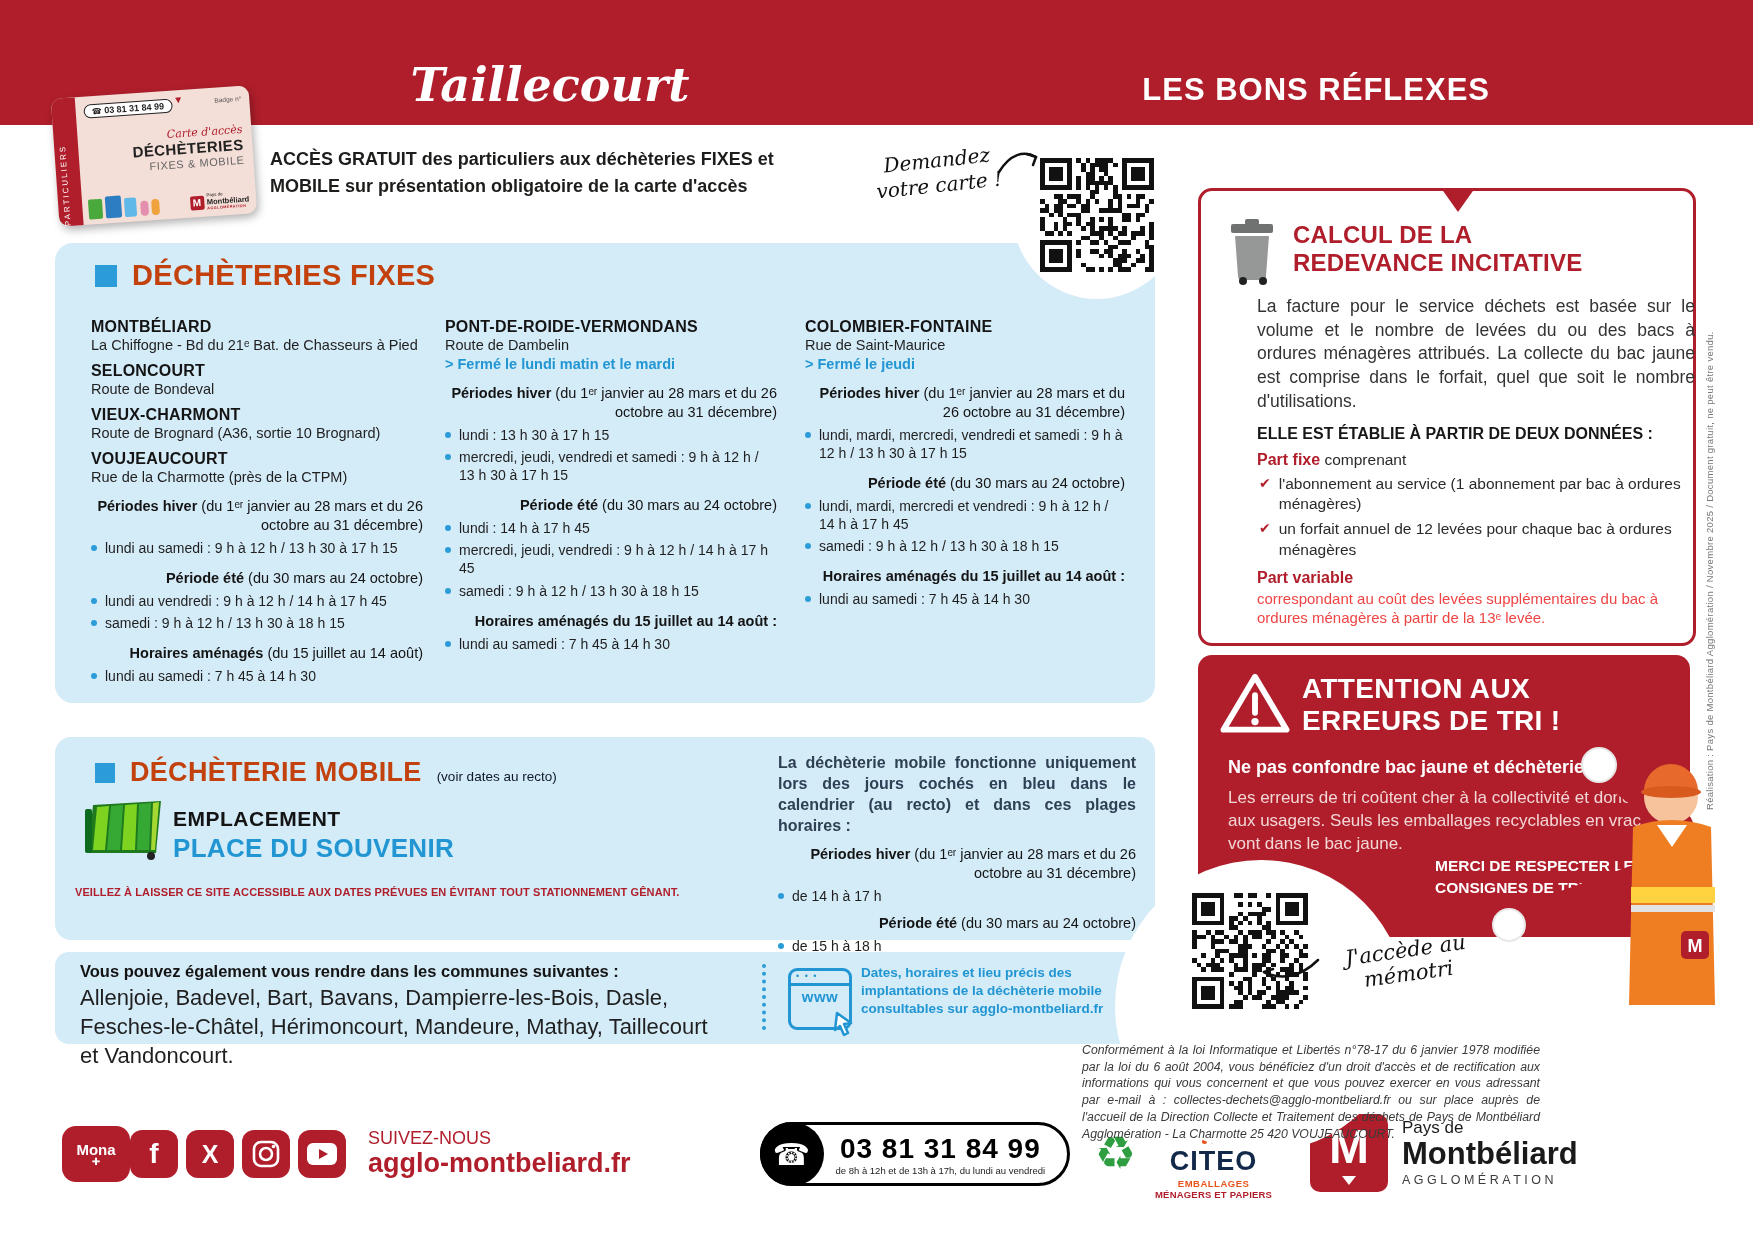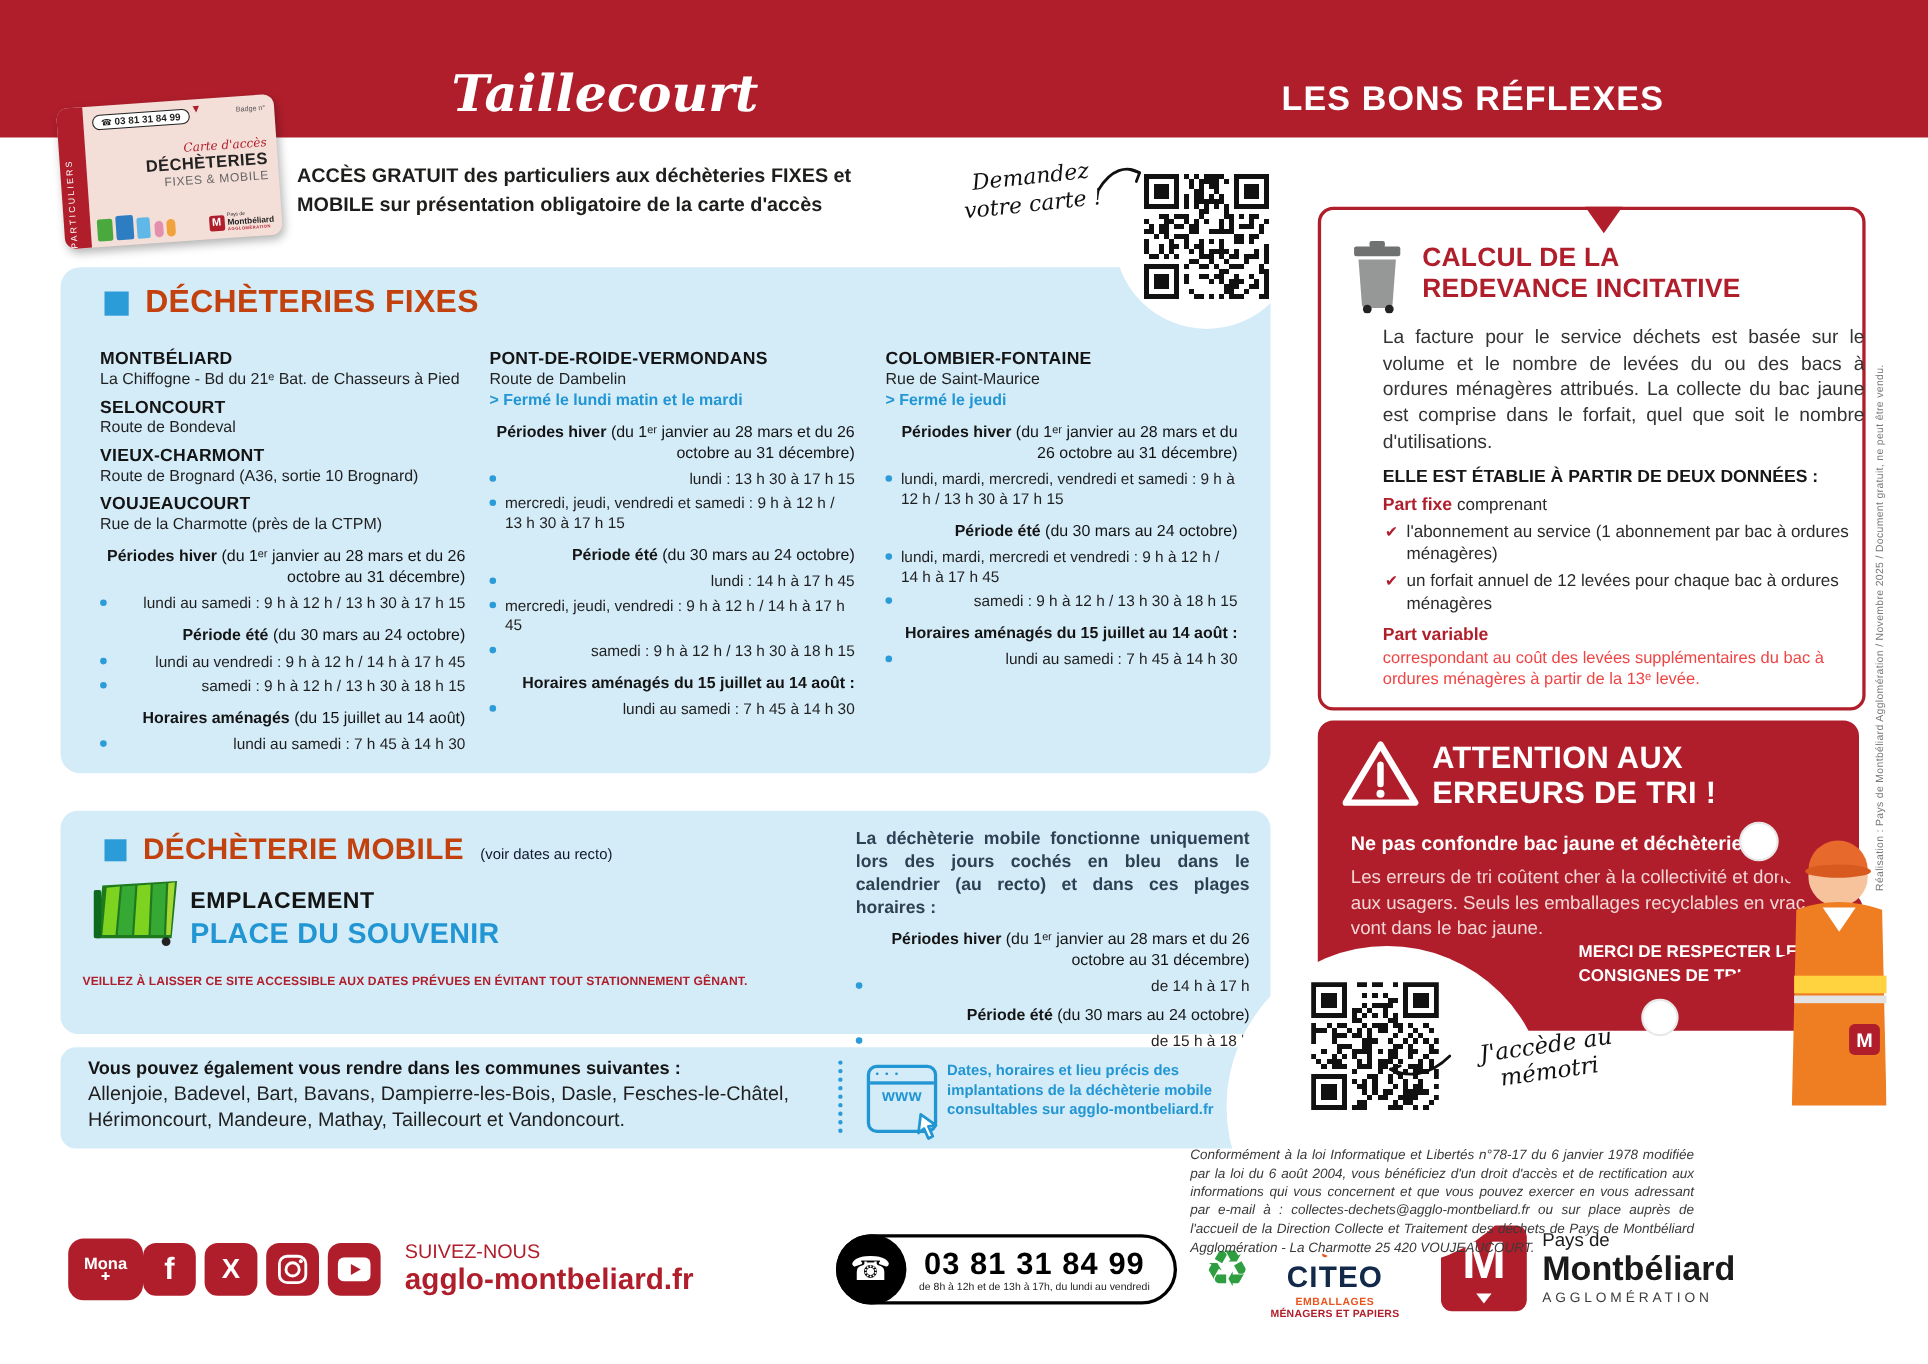--- a/index.html
+++ b/index.html
@@ -2,21 +2,21 @@
 <html><head>
 <meta charset="utf-8">
 <style>
   html,body{margin:0;padding:0;background:#fff;}
   .page{position:relative;width:1753px;height:1240px;background:#fff;overflow:hidden;
         font-family:"Liberation Sans","DejaVu Sans",sans-serif;color:#1d1d1b;}
   
   .band{position:absolute;left:0;top:0;width:1753px;height:125px;background:#b01e2b;}
   .commune{position:absolute;left:370px;top:58px;width:360px;text-align:center;color:#fff;
            font-family:"DejaVu Serif",serif;font-style:italic;font-weight:bold;font-size:46px;}
-  .right-title{position:absolute;left:1165px;top:72px;width:390px;text-align:left;color:#fff;
+  .right-title{position:absolute;left:1100px;top:72px;width:390px;text-align:right;color:#fff;
            font-weight:800;font-size:31px;letter-spacing:1px;}
   
   .card{position:absolute;left:55px;top:92px;width:198px;height:128px;background:#f4ded8;border-radius:10px;
         transform:rotate(-4deg);box-shadow:2px 4px 9px rgba(0,0,0,.3);z-index:6;}
   .card-band{position:absolute;left:0;top:0;width:24px;height:100%;background:#b01e2b;border-radius:10px 0 0 10px;}
   .card-side{position:absolute;left:4px;top:0;height:100%;writing-mode:vertical-rl;transform:rotate(180deg);
         color:#fff;font-size:8px;letter-spacing:2px;display:flex;align-items:center;}
   .card-phone{position:absolute;left:32px;top:8px;background:#fff;border:1.5px solid #222;border-radius:9px;
         font-size:9px;font-weight:700;padding:1px 7px;white-space:nowrap;}
   .card-phone .ph{font-size:8px;}
@@ -60,35 +60,35 @@
   .mobile-head{left:40px;top:20px;}
   .fcol{position:absolute;top:66px;width:332px;}
   .site{margin-top:9px;}
   .site-name{font-weight:700;font-size:16px;letter-spacing:.2px;color:#141414;}
   .site-addr{font-size:14.5px;margin-top:1px;color:#1f1f1f;}
   .closed{color:#2196d3;font-weight:700;font-size:14.5px;margin:3px 0 0;}
   .sched{margin-top:12px;}
   .sched-title{font-size:14.5px;line-height:1.3;color:#141414;text-align:right;}
   .st{font-weight:700;}
   .sp{font-weight:400;}
-  .bline{display:flex;gap:8px;margin-top:4px;justify-content:space-between;}
+  .bline{display:flex;gap:8px;margin-top:4px;}
   .dot{flex:none;width:6px;height:6px;border-radius:50%;background:#2b9cd8;margin-top:6px;}
   .btxt{font-size:14px;line-height:1.3;color:#1f1f1f;}
   
   .skip-icon{position:absolute;left:30px;top:58px;}
   .empl{position:absolute;left:118px;top:70px;font-size:21px;font-weight:800;color:#141414;letter-spacing:.5px;}
   .place{position:absolute;left:118px;top:96px;font-size:26px;font-weight:800;color:#2196d3;letter-spacing:.3px;}
   .veillez{position:absolute;left:20px;top:149px;width:620px;font-size:11px;font-weight:700;color:#b01e2b;letter-spacing:.1px;}
   .mright{position:absolute;left:723px;top:15px;width:358px;}
   .mintro{font-size:16px;font-weight:700;color:#2e4154;text-align:justify;line-height:1.32;}
   .mright .sched{margin-top:9px;}
   
   .ctext{position:absolute;left:25px;top:10px;width:650px;}
   .cintro{font-size:16.5px;font-weight:700;color:#141414;}
-  .clist2{font-size:18px;line-height:1.32;margin-top:2px;color:#1f1f1f;}
+  .clist2{font-size:22px;line-height:1.32;margin-top:2px;color:#1f1f1f;}
   .csep{position:absolute;left:707px;top:12px;height:66px;border-left:4px dotted #2b9cd8;}
   .www{position:absolute;left:733px;top:16px;width:58px;height:56px;border:3.5px solid #2196d3;border-radius:9px;}
   .www-dots{position:absolute;left:5px;top:0;color:#2196d3;font-size:9px;letter-spacing:1.5px;}
   .www-bar{position:absolute;left:0;top:12px;width:100%;border-top:3px solid #2196d3;}
   .www-label{position:absolute;left:0;top:17px;width:100%;text-align:center;color:#2196d3;font-weight:800;font-size:15px;letter-spacing:.5px;}
   .www-cursor{position:absolute;right:-8px;bottom:-10px;}
   .cnote{position:absolute;left:806px;top:12px;width:290px;font-size:13.5px;font-weight:700;color:#2196d3;line-height:1.32;}
   
   .calc{position:absolute;left:1198px;top:188px;width:492px;height:452px;background:#fff;
         border:3px solid #b01e2b;border-radius:14px;z-index:2;}

